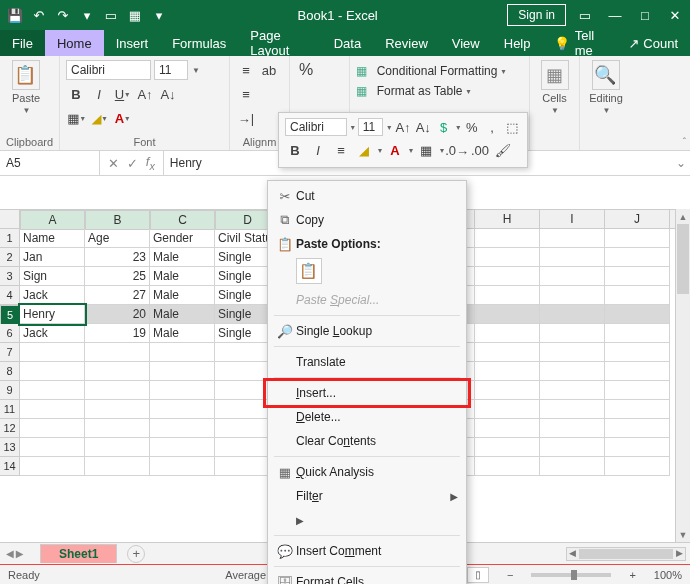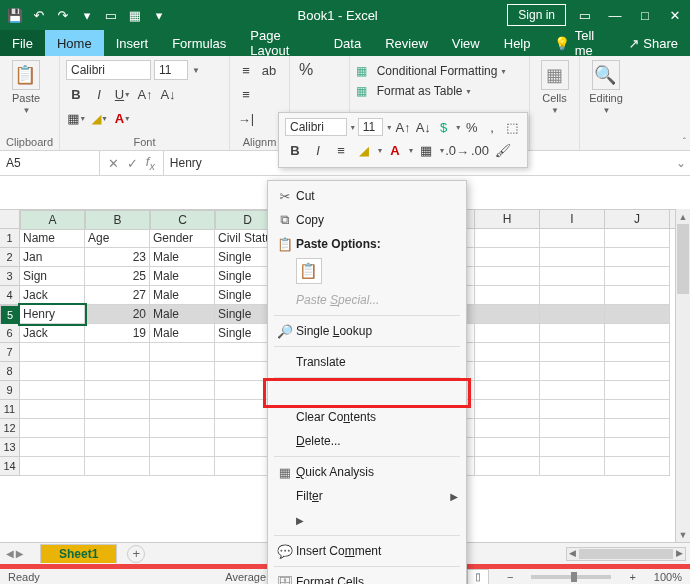--- a/index.html
+++ b/index.html
@@ -9,21 +9,21 @@
 .titlebar .qat { display: flex; gap: 6px; align-items: center; }
 .titlebar .qat .qbtn { width: 18px; height: 18px; display: flex; align-items: center; justify-content: center; color: #fff; font-size: 13px; }
 .titlebar .title { flex: 1; text-align: center; font-size: 13px; }
 .titlebar .signin { border: 1px solid #fff; padding: 3px 10px; font-size: 12px; margin-right: 10px; }
 .titlebar .winbtns { display: flex; gap: 12px; }
 .titlebar .winbtns .wb { width: 18px; height: 18px; display: flex; align-items: center; justify-content: center; font-size: 13px; }
 
 .tabs { height: 26px; background: #0d6b3e; display: flex; align-items: stretch; color: #fff; }
 .tabs .tab { padding: 0 12px; display: flex; align-items: center; font-size: 13px; }
 .tabs .tab.file { background: #0a5a34; }
-.tabs .tab.active { background: #7dd3fc; color: #222; }
+.tabs .tab.active { background: #c4b5fd; color: #222; }
 .tabs .spacer { flex: 1; }
 .tabs .tell { display: flex; align-items: center; gap: 4px; }
 
 .ribbon { height: 95px; background: #f3f3f3; border-bottom: 1px solid #d4d4d4; display: flex; position: relative; }
 .group { border-right: 1px solid #e0e0e0; padding: 4px 6px 2px 6px; display: flex; flex-direction: column; }
 .group .body { flex: 1; display: flex; gap: 4px; align-items: flex-start; }
 .group .label { font-size: 11px; color: #666; text-align: center; padding-top: 2px; position: relative; }
 .iconbtn { width: 20px; height: 20px; background: #fff0; display: flex; align-items: center; justify-content: center; font-size: 13px; color: #444; }
 .bigbtn { width: 40px; display: flex; flex-direction: column; align-items: center; gap: 2px; font-size: 11px; color: #555; }
 .bigglyph { width: 28px; height: 30px; border: 1px solid #ccc; display: flex; align-items: center; justify-content: center; font-size: 18px; color: #888; }
@@ -70,27 +70,27 @@
 .context .mi .arrow { font-size: 10px; color: #555; }
 .context .sep { height: 1px; background: #ddd; margin: 3px 6px; }
 .context .pastebox { margin-left: 28px; margin-top: 2px; margin-bottom: 4px; }
 .pasteicon { width: 26px; height: 26px; border: 1px solid #ccc; display: inline-flex; align-items: center; justify-content: center; font-size: 15px; color: #aaa; background:#fff; }
 .context .highlight { position: absolute; left: -5px; right: -5px; top: -3px; bottom: -3px; border: 3px solid #e22; pointer-events: none; }
 .u { text-decoration: underline; }
 
 
 .sheettabs { position: absolute; left: 0; right: 0; bottom: 20px; height: 22px; background: #f3f3f3; border-top: 1px solid #ccc; display: flex; align-items: center; padding-left: 40px; font-size: 12px; }
 .sheettabs .navarr { position: absolute; left: 6px; display: flex; gap: 2px; color: #888; font-size: 10px; }
-.stab { border: 1px solid #ccc; border-bottom: none; background: #eab308; padding: 2px 18px; font-weight: 600; color: #0d6b3e; }
+.stab { border: 1px solid #ccc; border-bottom: none; background: #fca5a5; padding: 2px 18px; font-weight: 600; color: #0d6b3e; }
 .addsheet { width: 18px; height: 18px; border: 1px solid #ccc; border-radius: 50%; display: flex; align-items: center; justify-content: center; margin-left: 10px; color: #666; font-size: 13px; }
 .sheettabs .hsb { position: absolute; right: 4px; width: 120px; height: 14px; background: #eee; border: 1px solid #ccc; display:flex; }
 .sheettabs .hsb .th { flex:1; background:#cfcfcf; margin:1px; }
 
 
-.status { position: absolute; left: 0; right: 0; bottom: 0; height: 20px; background: #f3f3f3; border-top: 5px solid #ef4444; display: flex; align-items: center; padding: 0 8px; font-size: 11px; color: #555; gap: 18px; }
+.status { position: absolute; left: 0; right: 0; bottom: 0; height: 20px; background: #f3f3f3; border-top: 1px solid #ef4444; display: flex; align-items: center; padding: 0 8px; font-size: 11px; color: #555; gap: 18px; }
 .status .sp { flex: 1; }
 .status .viewbtns { display: flex; gap: 1px; }
 .status .vb { width: 22px; height: 16px; border: 1px solid #ccc; background: #fff; display:flex; align-items:center; justify-content:center; font-size:10px; }
 .status .zoomslider { width: 80px; height: 4px; background: #ccc; position: relative; }
 .status .zoomslider .knob { position: absolute; left: 50%; top: -3px; width: 6px; height: 10px; background: #888; }
 
 
 .vsb { position: absolute; right: 0; top: 209px; bottom: 42px; width: 15px; background: #eee; border-left: 1px solid #ccc; display: flex; flex-direction: column; }
 .vsb .arr { height: 15px; display: flex; align-items: center; justify-content: center; font-size: 9px; color: #777; }
 .vsb .track { flex: 1; position: relative; }
@@ -129,21 +129,21 @@
   <div class="tab">Review</div>
   <div class="tab">View</div>
   <div class="tab">Help</div>
   <div class="spacer"></div>
   <div class="tab tell">
       <span>💡</span>
       <span>Tell me</span>
     </div>
   <div class="tab tell">
       <span>↗</span>
-      <span>Share</span>
+      <span>Count</span>
     </div>
 </div>
 
 <div class="ribbon">
   <div class="group" style="width:60px">
     <div class="body">
       <div class="bigbtn">
         <div class="bigglyph">📋</div>
         <span>Paste</span>
         <span class="dd">▼</span>
@@ -498,29 +498,30 @@
       <span class="tx"><span>Single </span><span class="u">L</span><span>ookup</span></span>
     </div>
   <div class="sep"></div>
   <div class="mi">
       <span class="ic"></span>
       <span class="tx">Translate</span>
     </div>
   <div class="sep"></div>
   <div class="mi">
       <span class="ic"></span>
+      <span class="tx"><span class="u">I</span><span>nsert...</span></span>
       <div class="highlight"></div>
     </div>
   <div class="mi">
       <span class="ic"></span>
+      <span class="tx"><span class="u">D</span><span>elete...</span></span>
+    </div>
+  <div class="mi">
+      <span class="ic"></span>
       <span class="tx"><span>Clear Co</span><span class="u">n</span><span>tents</span></span>
-    </div>
-  <div class="mi">
-      <span class="ic"></span>
-      <span class="tx"><span class="u">D</span><span>elete...</span></span>
     </div>
   <div class="sep"></div>
   <div class="mi">
       <span class="ic">▦</span>
       <span class="tx"><span class="u">Q</span><span>uick Analysis</span></span>
     </div>
   <div class="mi">
       <span class="ic"></span>
       <span class="tx"><span>Filt</span><span class="u">e</span><span>r</span></span>
       <span class="arrow">▶</span>

